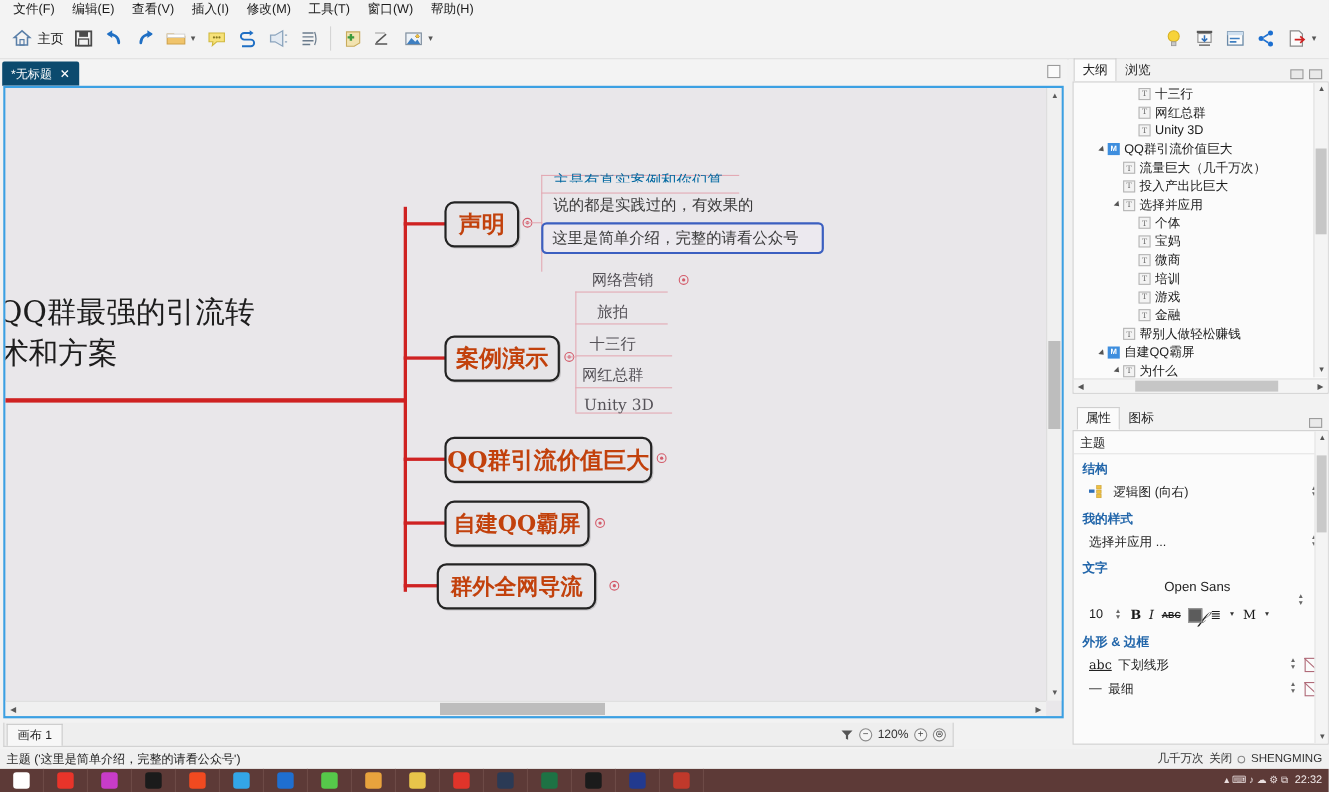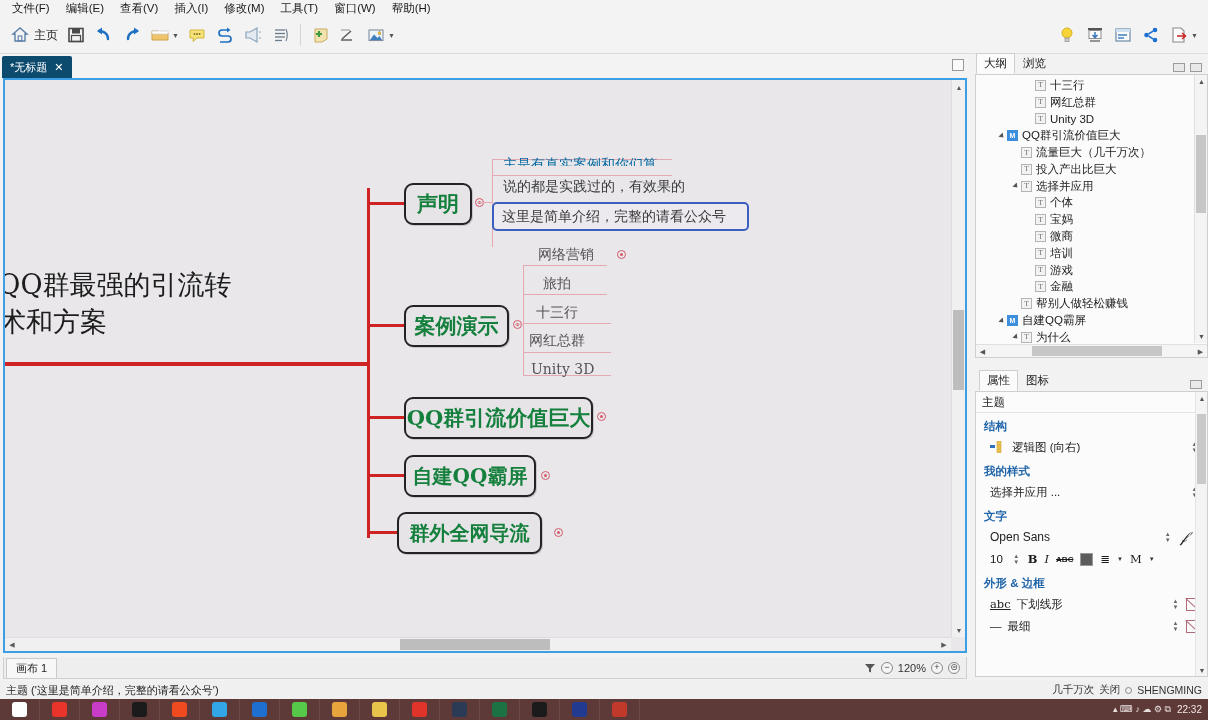--- a/index.html
+++ b/index.html
@@ -76,21 +76,21 @@
   }
 
   
   .node {
     position:absolute;
     background:#e6e4e7;
     border:2.5px solid #232323;
     border-radius:9px;
     display:flex; align-items:center; justify-content:center;
     font-family:"DejaVu Serif","Liberation Serif",serif;
-    font-weight:bold; color:#15803d;
+    font-weight:bold; color:#c2410c;
     box-shadow:1px 1px 0 rgba(0,0,0,.15);
   }
   .conn { position:absolute; background:#cf2222; height:2.5px; }
   .dot {
     position:absolute; width:9px; height:9px; border-radius:50%;
     border:1.4px solid #d35b6a; background:#e9e7ea;
   }
   .dot.plus::after{
     content:""; position:absolute; left:2.4px; top:2.4px;
     width:3px; height:3px; border-radius:50%; background:#d35b6a;
@@ -132,21 +132,21 @@
   .vscroll .arw { position:absolute; left:0; width:14px; height:14px; display:flex;align-items:center;justify-content:center;font-size:7px;color:#5a5a5a;}
   .hscroll {
     position:absolute; left:0; bottom:0; height:14px; right:14px;
     background:#f0f0f0; border-top:1px solid #dcdcdc;
   }
   .hscroll .thumb { position:absolute; top:1px; left:395px; width:150px; height:11px; background:#bdbdbd; }
   .hscroll .arw { position:absolute; top:0; width:14px; height:14px; display:flex;align-items:center;justify-content:center;font-size:7px;color:#5a5a5a;}
 
   
   .sheetbar {
-    position:absolute; left:3px; top:657px; width:964px; height:22px;
+    position:absolute; left:3px; top:657px; width:864px; height:22px;
     background:#eeeeee; border:1px solid #cfcfcf; border-top:none;
     display:flex; align-items:center;
   }
   .sheet-tab {
     height:20px; padding:0 9px; display:flex; align-items:center;
     font-size:11px; color:#222; background:#f7f7f7;
     border:1px solid #c9c9c9; border-bottom:none; margin-left:2px;
   }
   .sheet-right { margin-left:auto; display:flex; align-items:center; gap:5px; padding-right:6px; }
   .zoomgrp { display:flex; align-items:center; gap:5px; font-size:11px; color:#333; }
@@ -208,21 +208,21 @@
   .props-body {
     position:absolute; left:0; top:19px; width:233px; height:286px;
     background:#fbfbfb; border:1px solid #cfcfcf; overflow:hidden;
   }
   .prop-title { font-size:11.5px; color:#1b1b1b; padding:3px 0 2px 6px; border-bottom:1px solid #e4e4e4; }
   .sect { font-size:11.5px; color:#2266aa; font-weight:bold; padding:6px 0 2px 8px; }
   .prow { display:flex; align-items:center; height:22px; padding:0 8px 0 14px; font-size:11.5px; color:#222; gap:6px;}
   .spin { margin-left:auto; width:9px; height:13px; display:flex; flex-direction:column; justify-content:center; align-items:center; color:#666; font-size:6px; line-height:6px;}
   .swatch-box { width:13px;height:13px;border:1px solid #b06a78; position:relative; background:#fbfbfb;}
   .swatch-box::after{content:"";position:absolute;left:-1px;top:-1px;width:17px;height:1px;background:#b06a78;transform:rotate(43deg);transform-origin:0 0;}
-  .font-row { display:flex; align-items:center; height:22px; padding:0 20px 0 14px; font-size:12px; color:#222;}
+  .font-row { display:flex; align-items:center; height:22px; padding:0 20px 0 14px; font-size:12px; color:#222;flex-direction:column;}
   .fmt-row { display:flex; align-items:center; height:22px; padding:0 8px 0 14px; gap:7px; font-size:11.5px; color:#1a1a1a;}
   .fmt-row .b{font-weight:bold;font-family:"DejaVu Serif",serif;}
   .fmt-row .i{font-style:italic;font-family:"DejaVu Serif",serif;}
   .fmt-row .abc{font-size:8px;font-weight:bold;text-decoration:line-through;}
   .colorchip{width:13px;height:13px;background:#5c5c5c;border:1px solid #999;}
   .dd{font-size:6px;color:#333;}
   .ul-sample{ text-decoration:underline; font-family:"DejaVu Serif",serif;}
   .props-scroll{position:absolute;right:0;top:0;bottom:0;width:12px;background:#f4f4f4;border-left:1px solid #e4e4e4;}
   .props-scroll .thumb{position:absolute;left:1px;top:22px;width:9px;height:70px;background:#c9c9c9;}
   .props-scroll .arw{position:absolute;left:0;width:12px;height:12px;display:flex;align-items:center;justify-content:center;font-size:7px;color:#555;}

